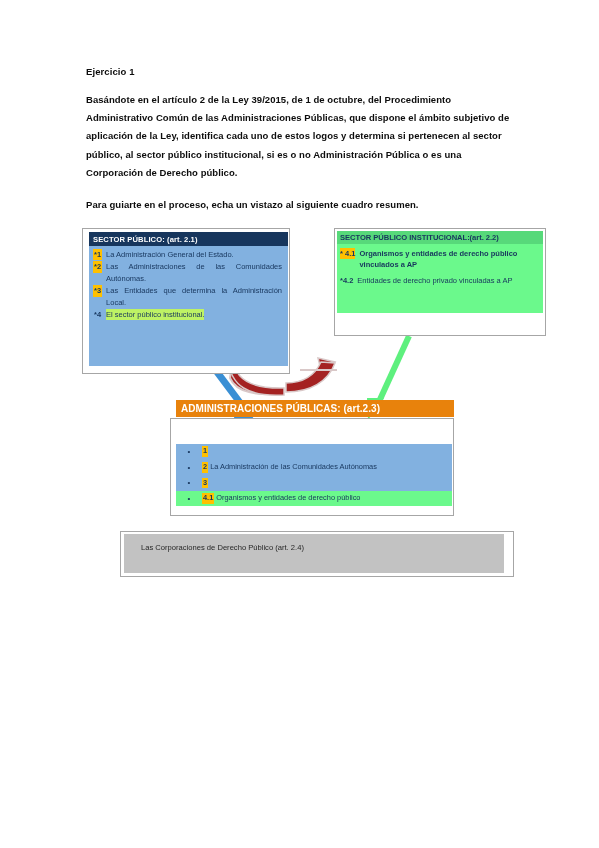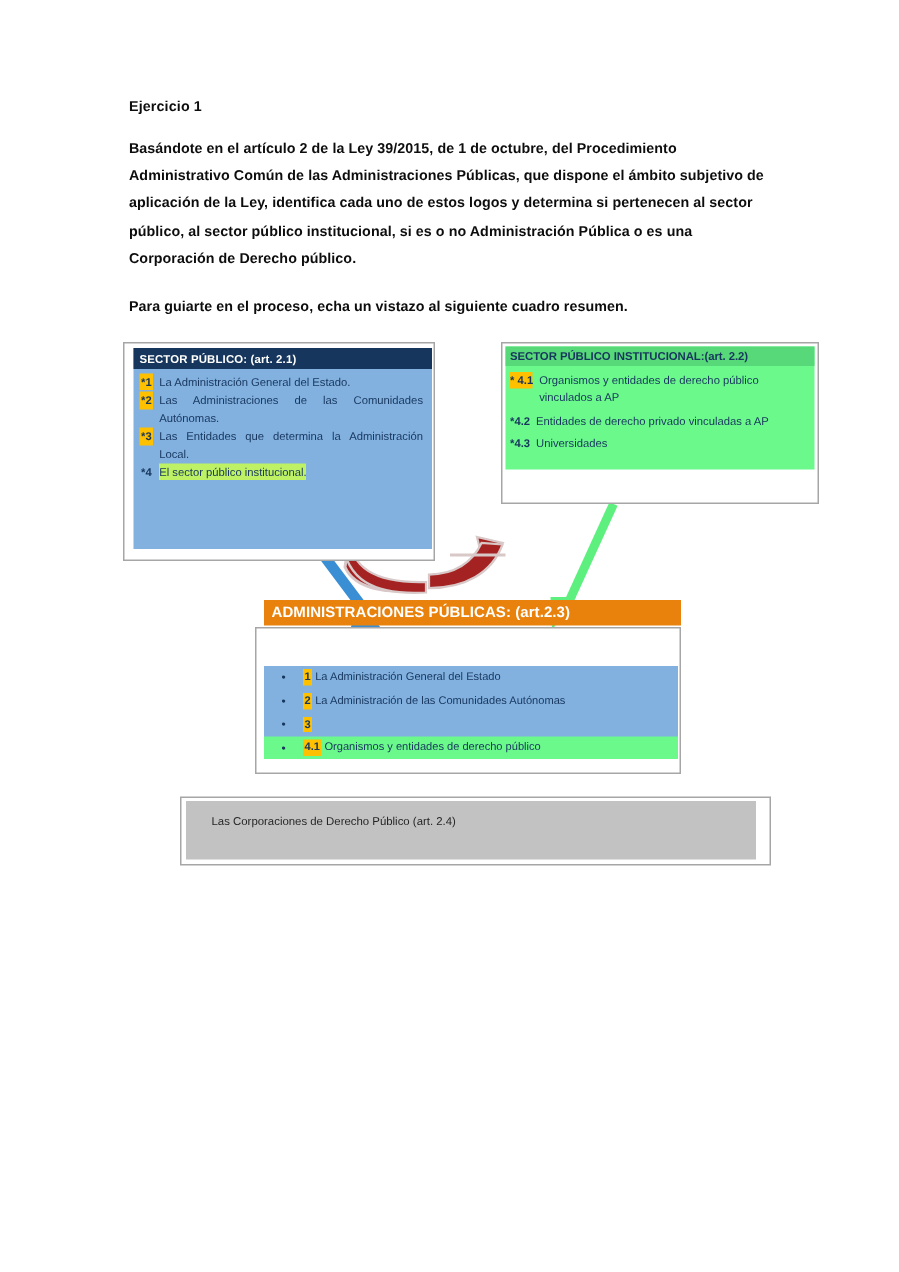--- a/index.html
+++ b/index.html
@@ -155,21 +155,21 @@
     line-height: 1.52;
   }
   .b2-num {
     flex: 0 0 auto;
     font-weight: bold;
     margin-right: 4px;
     white-space: nowrap;
   }
   .b2-num.hl { background: #ffc000; }
   .b2-txt { flex: 1 1 auto; text-align: justify; }
-  .b2-txt.noj { text-align: left; }
+  .b2-txt.noj { text-align: left; font-weight: bold; }
 
   
   .box3-frame {
     position: absolute;
     left: 170px;
     top: 418px;
     width: 284px;
     height: 98px;
     background: #ffffff;
     border: 1px solid #a6a6a6;
@@ -318,34 +318,29 @@
       <div class="hdr-green">SECTOR PÚBLICO INSTITUCIONAL:(art. 2.2)</div>
       <div class="b2-list">
         <div class="b2-item">
           <span class="b2-num hl">* 4.1</span>
           <span class="b2-txt noj">Organismos y entidades de derecho público vinculados a AP</span>
         </div>
         <div class="b2-item">
           <span class="b2-num">*4.2</span>
           <span class="b2-txt">Entidades de derecho privado vinculadas a AP</span>
         </div>
-        <div class="b2-item">
-          <span class="b2-num">*4.3</span>
-          <span class="b2-txt noj">Universidades</span>
-        </div>
       </div>
     </div>
 
     <div class="box3-frame"></div>
     <div class="hdr-orange">ADMINISTRACIONES PÚBLICAS: (art.2.3)</div>
     <div class="box3-body">
       <div class="b3-item">
         <span class="b3-bullet">•</span>
         <span class="b3-num">1</span>
-        <span class="b3-txt">La Administración General del Estado</span>
       </div>
       <div class="b3-item">
         <span class="b3-bullet">•</span>
         <span class="b3-num">2</span>
         <span class="b3-txt">La Administración de las Comunidades Autónomas</span>
       </div>
       <div class="b3-item">
         <span class="b3-bullet">•</span>
         <span class="b3-num">3</span>
       </div>

